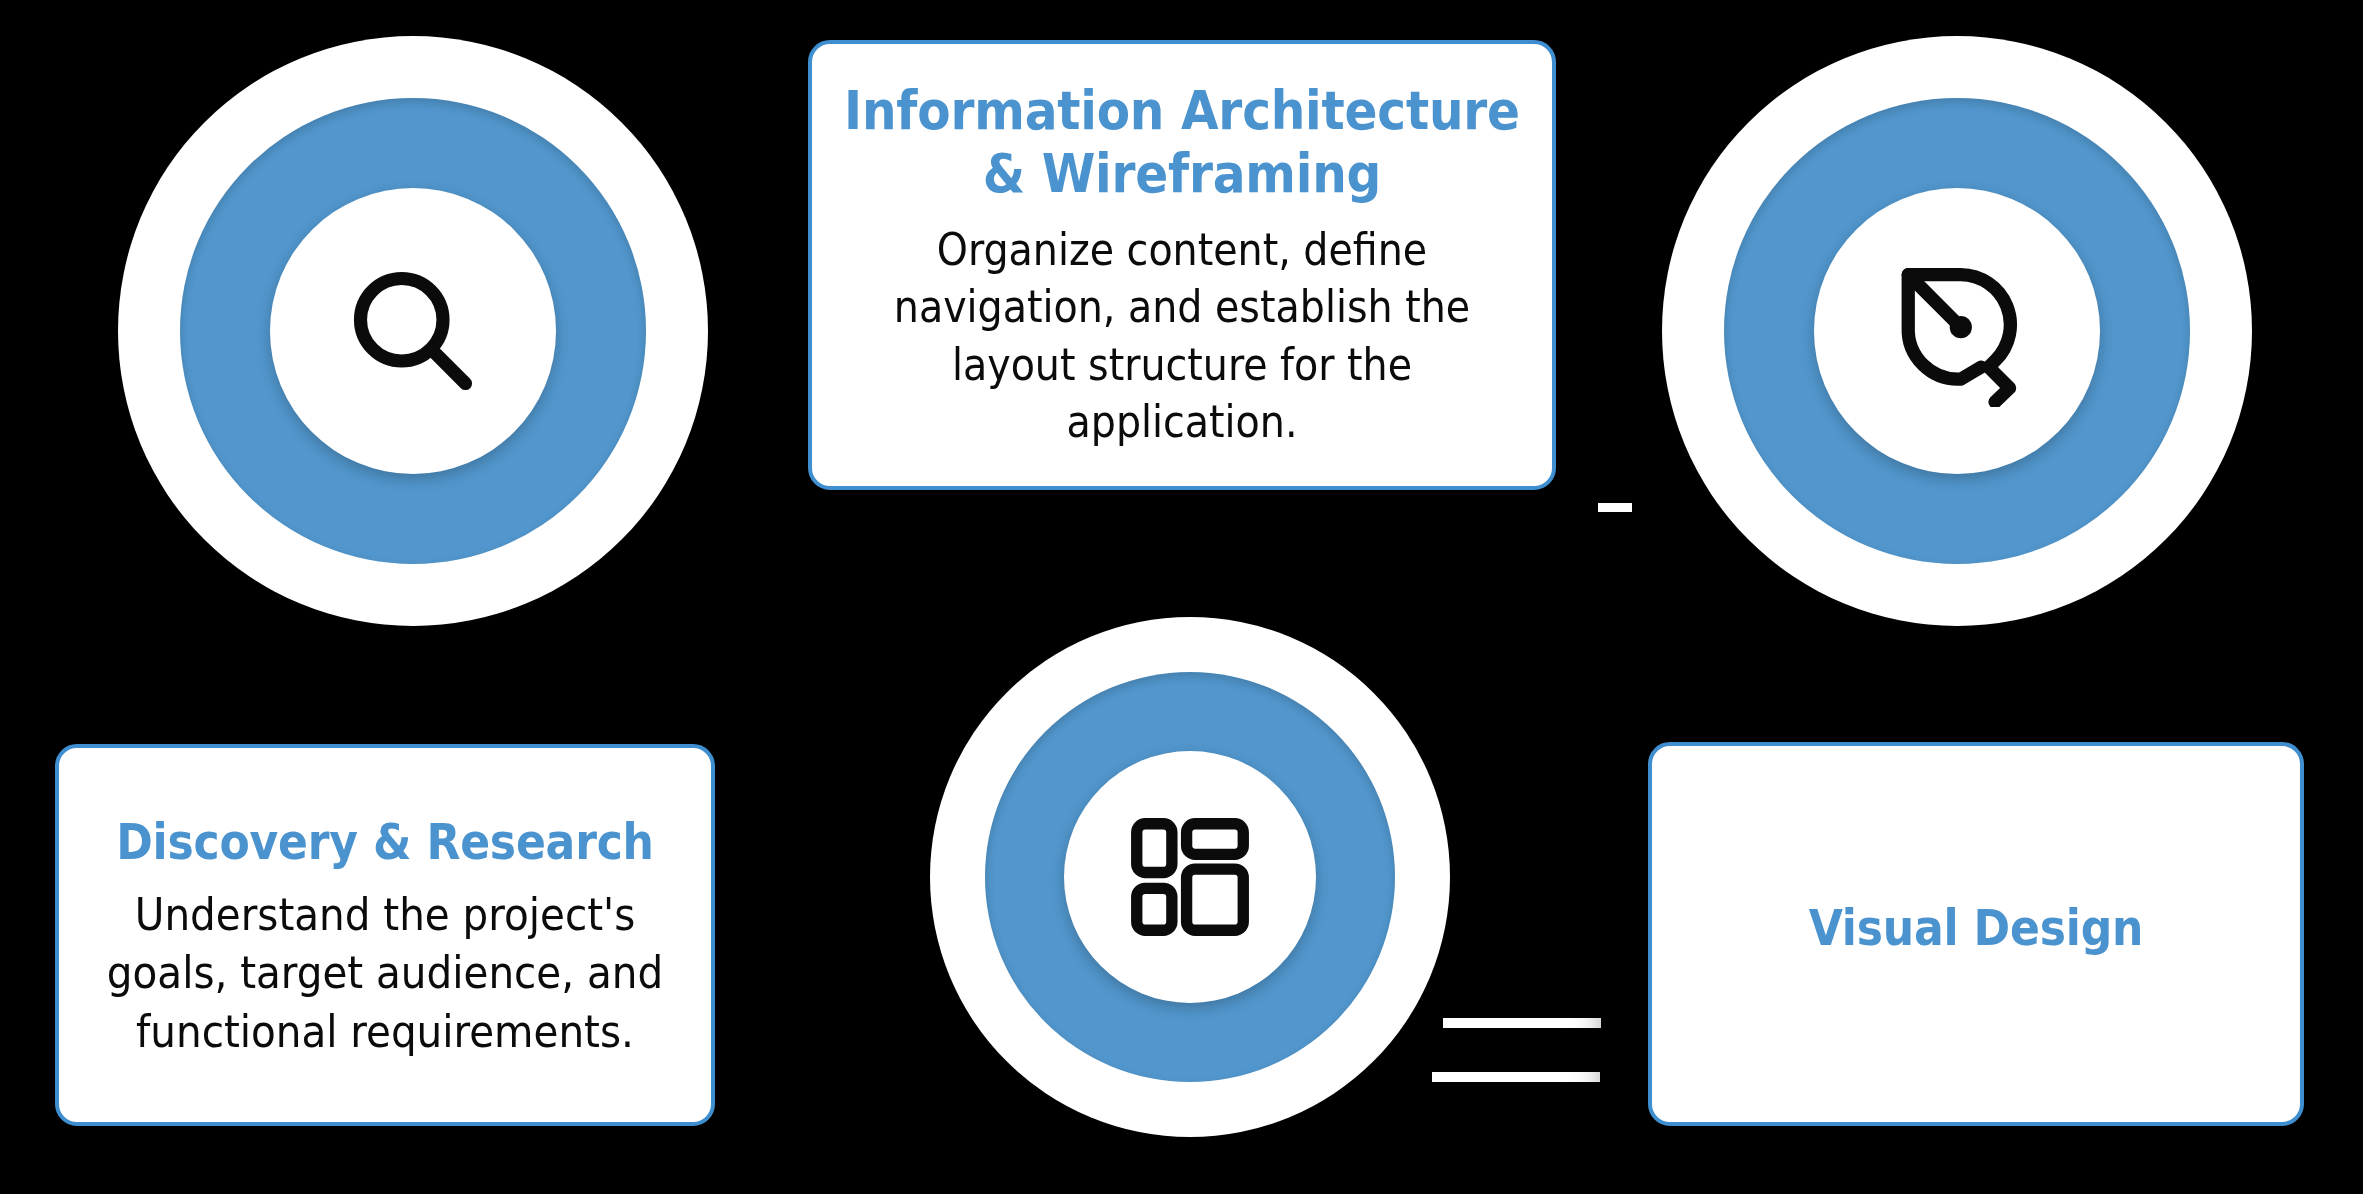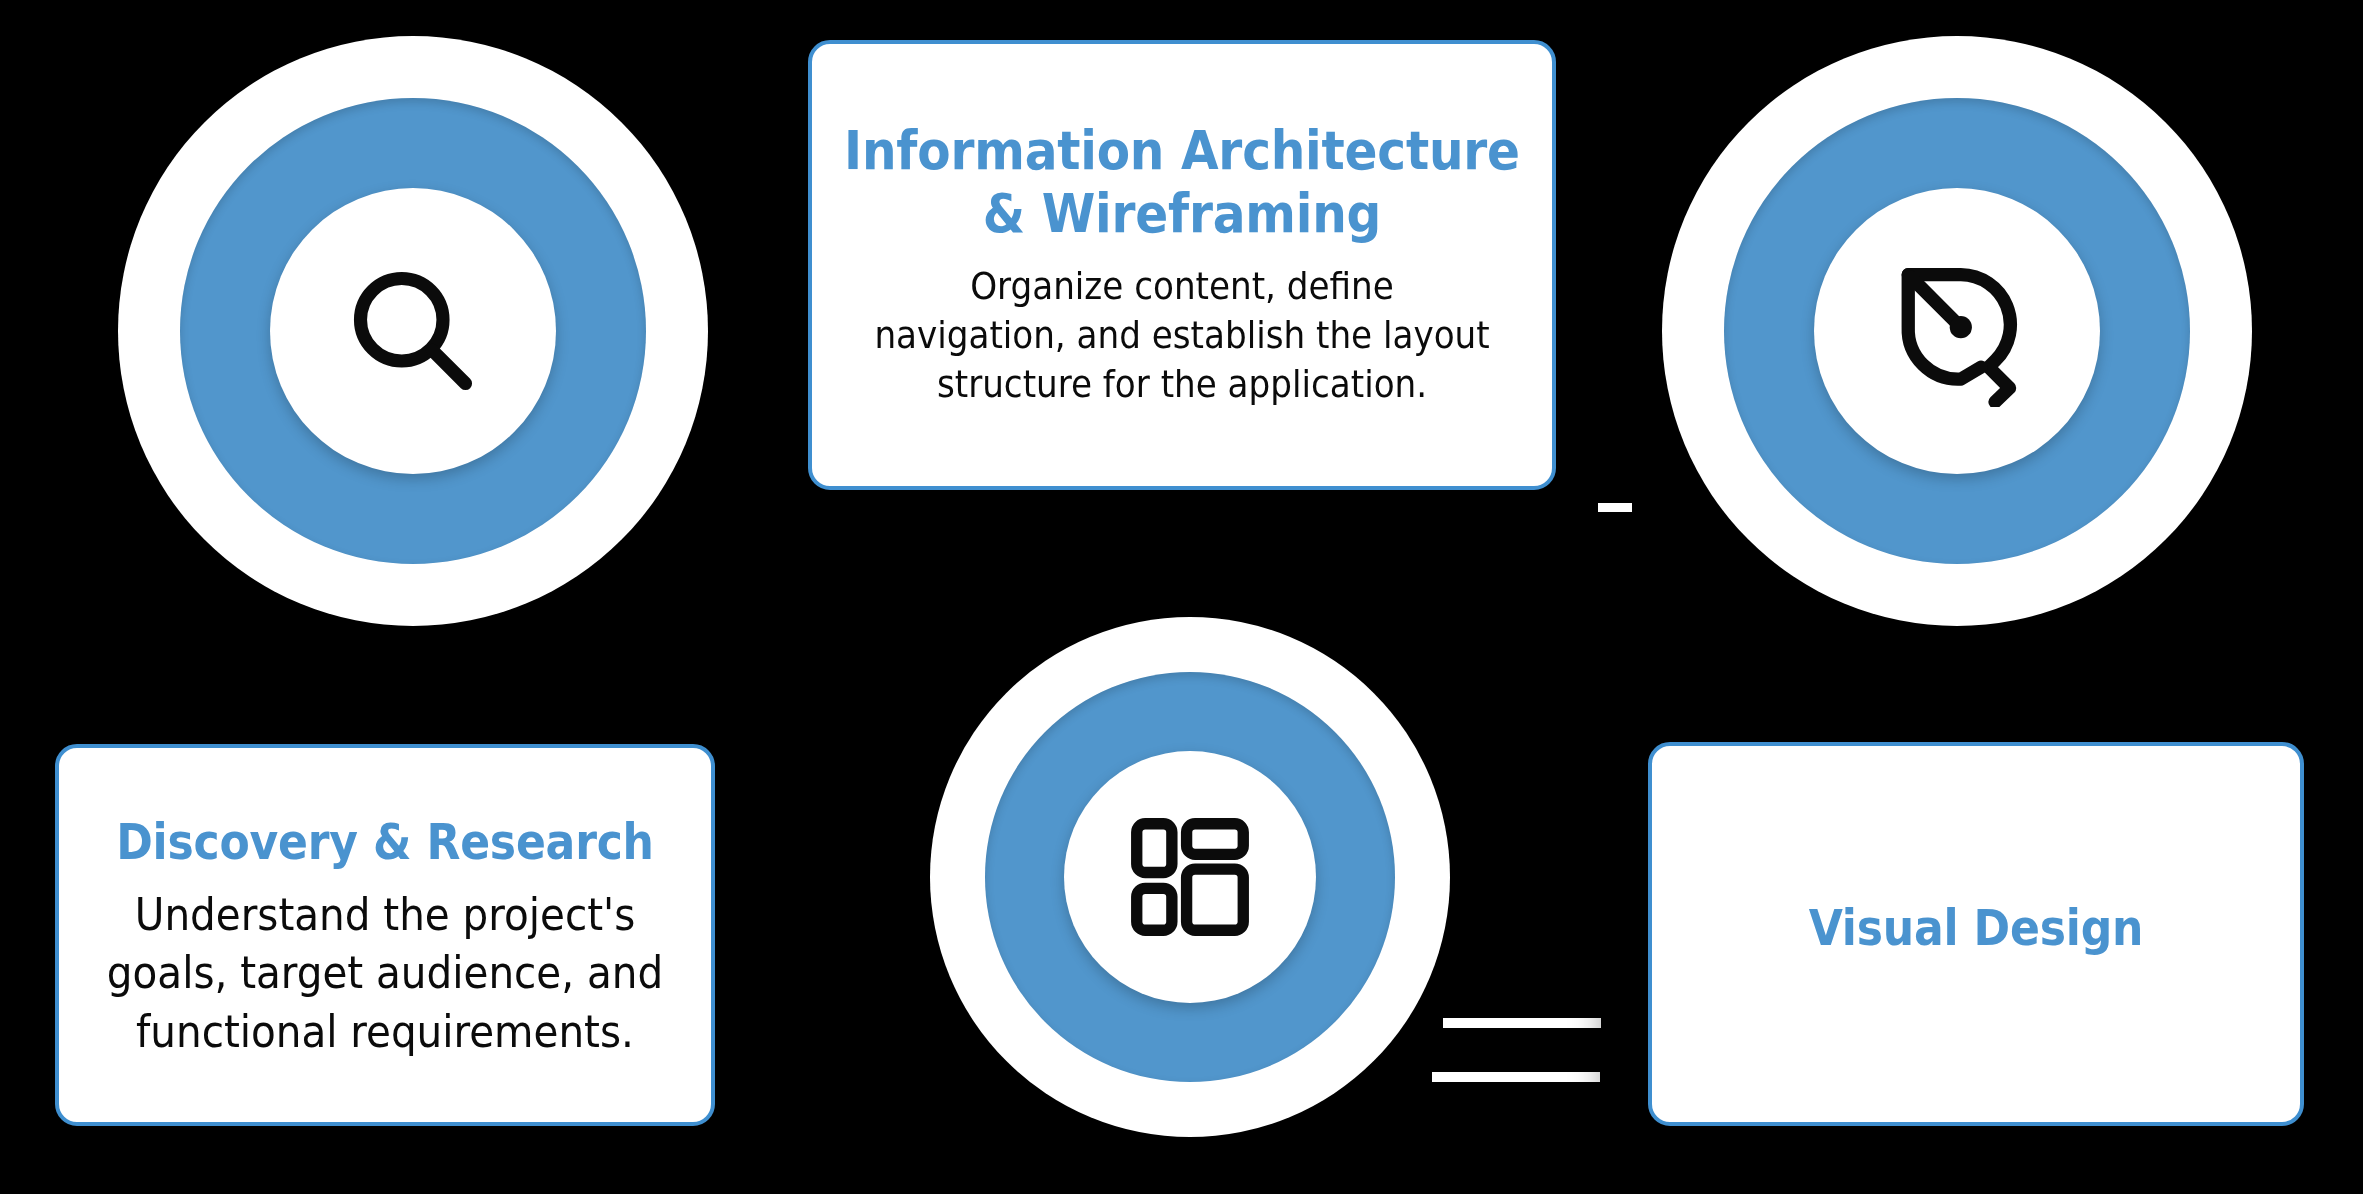--- a/index.html
+++ b/index.html
@@ -54,21 +54,21 @@
   }
 
   
   #card-ia {
     left: 808px;
     top: 40px;
     width: 748px;
     height: 450px;
   }
   #card-ia .card-title { font-size: 54px; margin-bottom: 16px; }
-  #card-ia .card-body  { font-size: 38px; max-width: 620px; }
+  #card-ia .card-body  { font-size: 44px; max-width: 620px; }
 
   
   #card-discovery {
     left: 55px;
     top: 744px;
     width: 660px;
     height: 382px;
   }
   #card-discovery .card-title { font-size: 49px; margin-bottom: 14px; margin-top: 6px; }
   #card-discovery .card-body  { font-size: 45px; max-width: 570px; }

